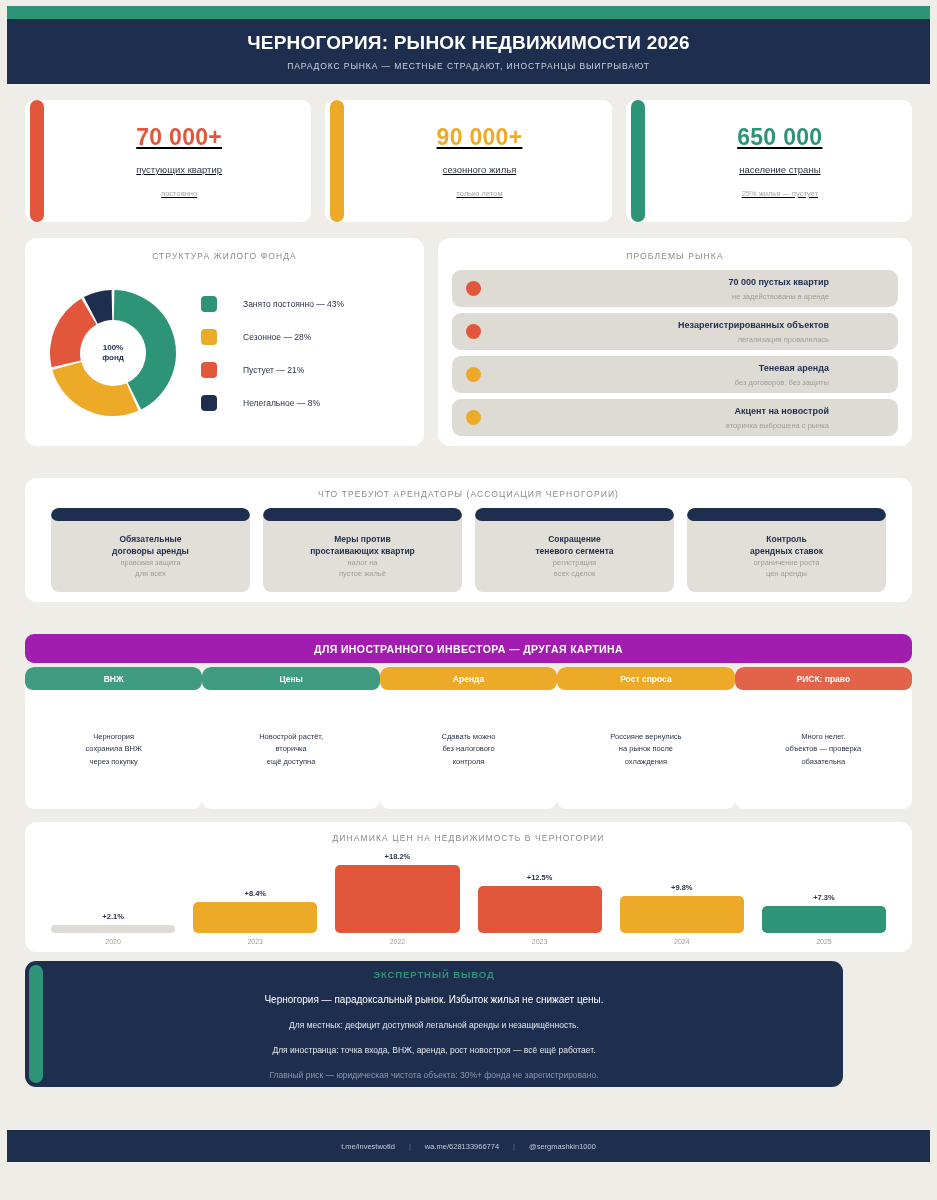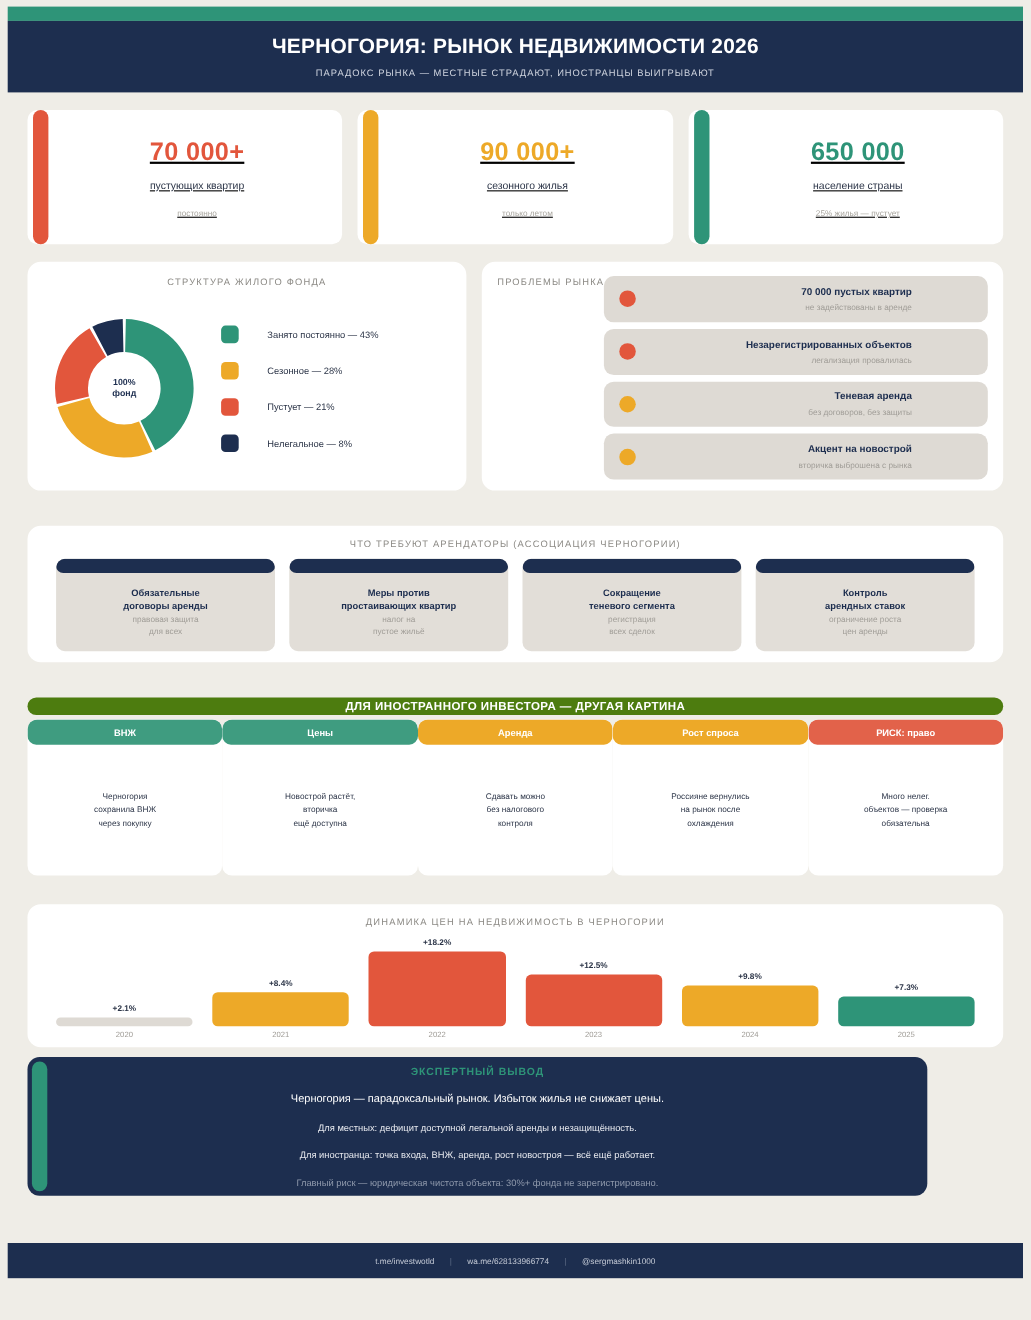--- a/index.html
+++ b/index.html
@@ -152,21 +152,21 @@
     display: flex;
     flex-direction: column;
     justify-content: center;
     gap: 17px;
   }
   .legend-item { display: flex; align-items: center; gap: 26px; }
   .legend-swatch { width: 16px; height: 16px; border-radius: 4px; flex: none; }
   .legend-text { font-size: 8.5px; color: #2b3447; }
 
   
-  .problems-panel { width: 474px; display: flex; flex-direction: row; }
+  .problems-panel { width: 474px; display: flex; flex-direction: column; }
   .problem-list { flex: 1; display: flex; flex-direction: column; gap: 6px; }
   .problem-row {
     flex: 1;
     background: #dedad4;
     border-radius: 9px;
     display: flex;
     align-items: center;
     padding: 0 14px 0 14px;
   }
   .problem-dot { width: 15px; height: 15px; border-radius: 50%; flex: none; }
@@ -230,22 +230,22 @@
     margin-bottom: 12px;
   }
 
   
   .investor-wrap {
     position: absolute;
     top: 634px; left: 25px;
     width: 887px; height: 175px;
   }
   .investor-banner {
-    width: 100%; height: 16px;
-    background: #4d7c0f;
+    width: 100%; height: 29px;
+    background: #a21caf;
     border-radius: 9px;
     display: flex;
     align-items: center;
     justify-content: center;
     color: #ffffff;
     font-size: 10.5px;
     font-weight: bold;
     letter-spacing: 0.4px;
   }
   .investor-cards {

